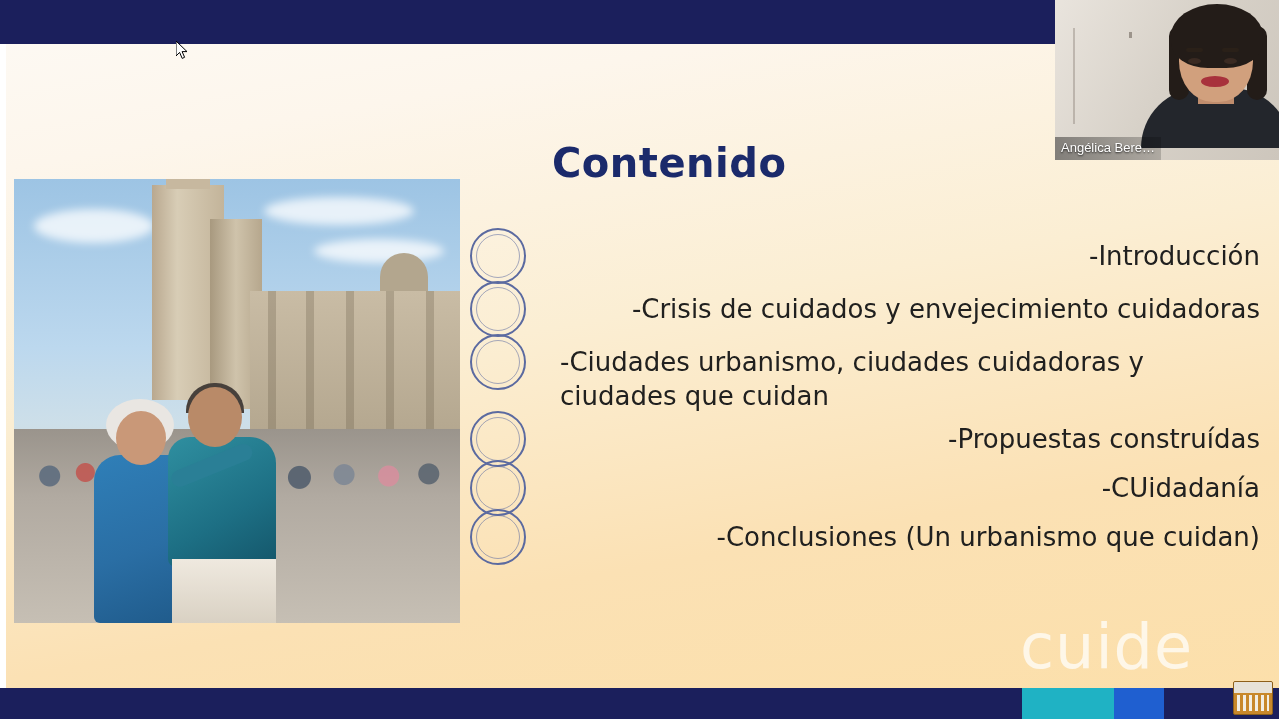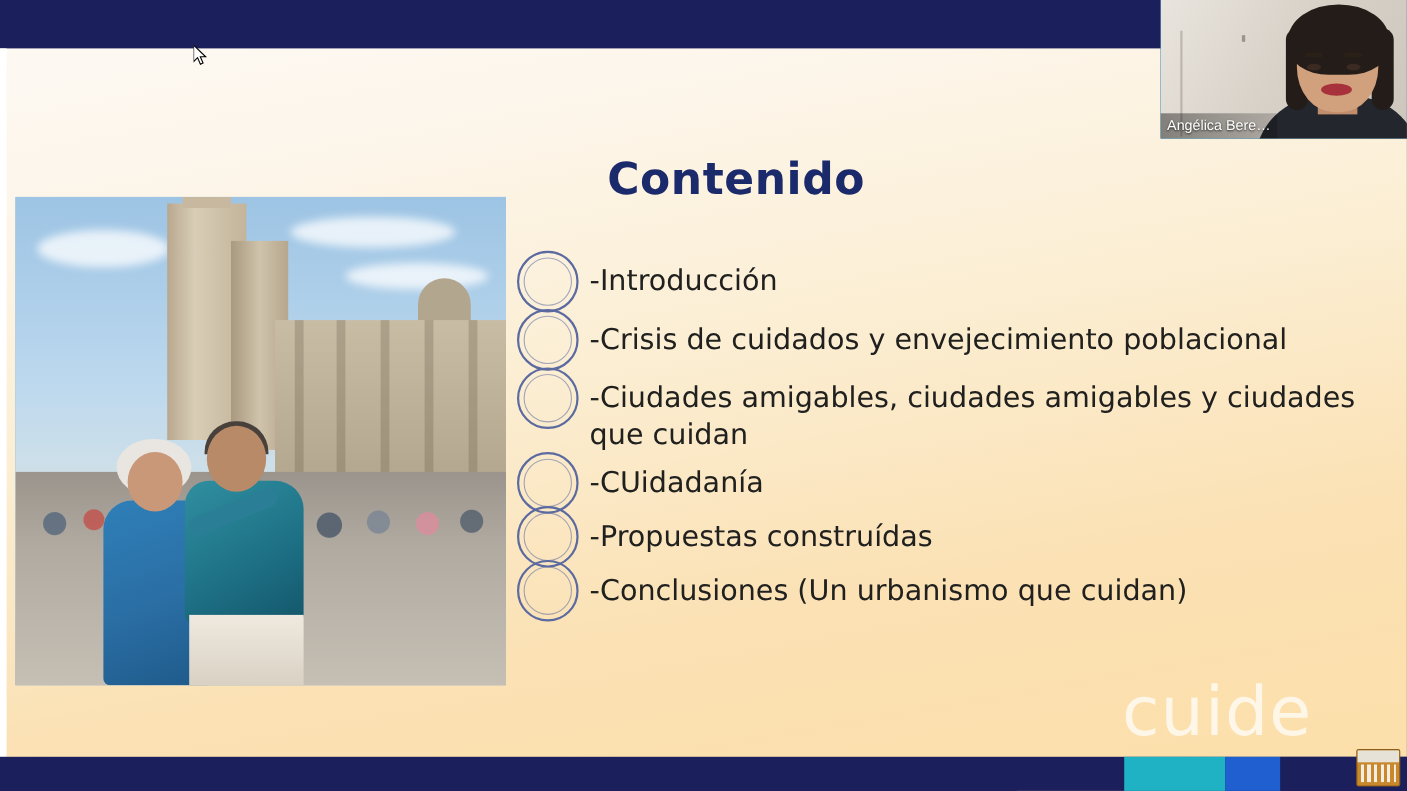--- a/index.html
+++ b/index.html
@@ -270,20 +270,21 @@
     position: absolute;
     left: 470px;
     top: 238px;
     width: 790px;
   }
   .bullet-row {
     position: relative;
     display: flex;
     align-items: flex-start;
     margin-bottom: 7px;
+    justify-content: space-between;
   }
   .bullet-ring {
     flex: 0 0 auto;
     width: 52px;
     height: 52px;
     border-radius: 50%;
     border: 2px solid #5b6aa0;
     margin-right: 10px;
     margin-top: -10px;
     position: relative;
@@ -343,23 +344,23 @@
     height: 16px;
     background: repeating-linear-gradient(90deg, #f2eee4 0 3px, #c8882b 3px 6px);
   }
 
   
   .video-tile {
     position: absolute;
     left: 1055px;
     top: 0;
     width: 224px;
-    height: 126px;
+    height: 160px;
     overflow: hidden;
-    background: #0369a1;
+    background: #be185d;
   }
   .vt-bg {
     position: absolute;
     inset: 0;
     background: linear-gradient(120deg, #e9e4dd 0%, #d7d1c8 50%, #cdc6bc 100%);
   }
   .vt-wall-line {
     position: absolute;
     left: 18px;
     top: 28px;
@@ -522,36 +523,36 @@
 
     <div class="bullets">
 
       <div class="bullet-row">
         <span class="bullet-ring"></span>
         <span class="bullet-text">-Introducción</span>
       </div>
 
       <div class="bullet-row">
         <span class="bullet-ring"></span>
-        <span class="bullet-text">-Crisis de cuidados y envejecimiento poblacional</span>
+        <span class="bullet-text">-Crisis de cuidados y envejecimiento cuidadoras</span>
       </div>
 
       <div class="bullet-row">
         <span class="bullet-ring"></span>
-        <span class="bullet-text">-Ciudades amigables, ciudades amigables y ciudades que cuidan</span>
+        <span class="bullet-text">-Ciudades urbanismo, ciudades cuidadoras y ciudades que cuidan</span>
+      </div>
+
+      <div class="bullet-row tight">
+        <span class="bullet-ring"></span>
+        <span class="bullet-text">-Propuestas construídas</span>
       </div>
 
       <div class="bullet-row tight">
         <span class="bullet-ring"></span>
         <span class="bullet-text">-CUidadanía</span>
-      </div>
-
-      <div class="bullet-row tight">
-        <span class="bullet-ring"></span>
-        <span class="bullet-text">-Propuestas construídas</span>
       </div>
 
       <div class="bullet-row tight">
         <span class="bullet-ring"></span>
         <span class="bullet-text">-Conclusiones (Un urbanismo que cuidan)</span>
       </div>
 
     </div>
 
     <div class="zoom-wm">cuide</div>

